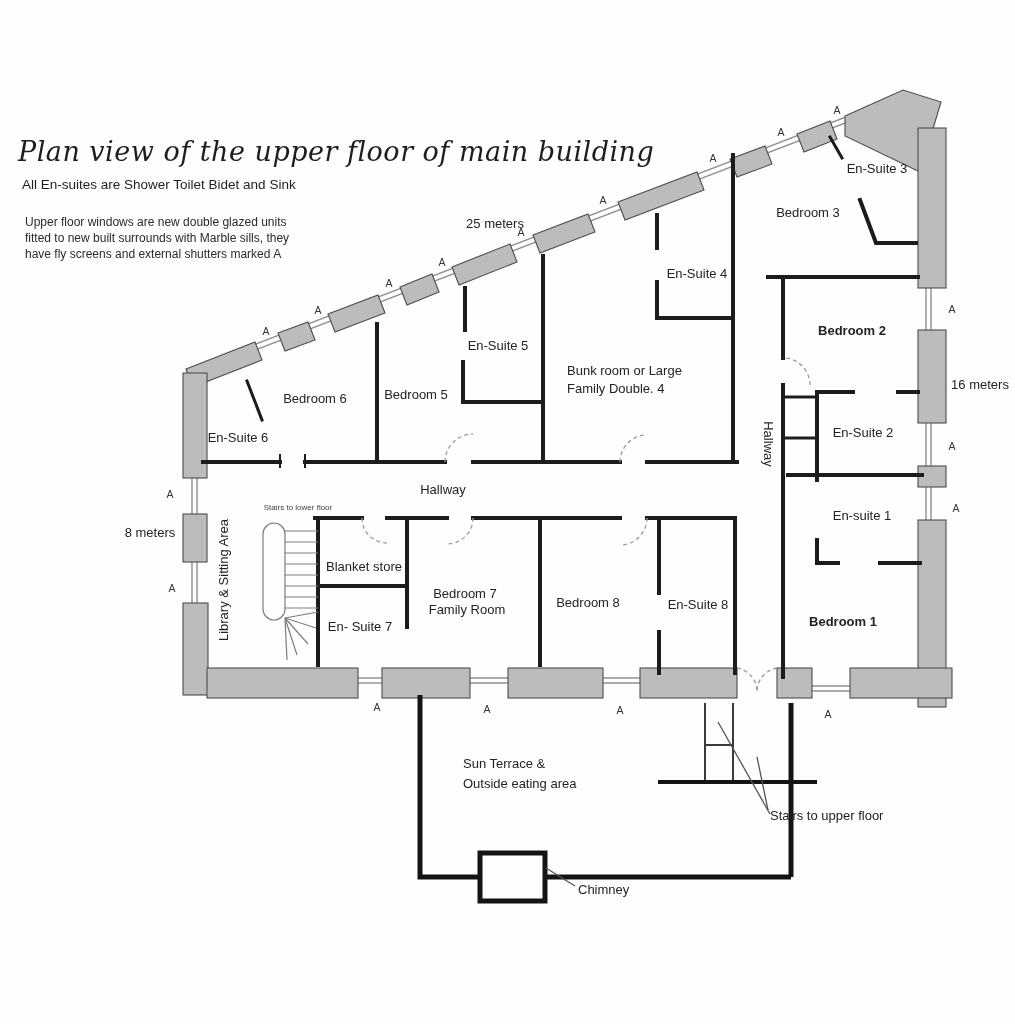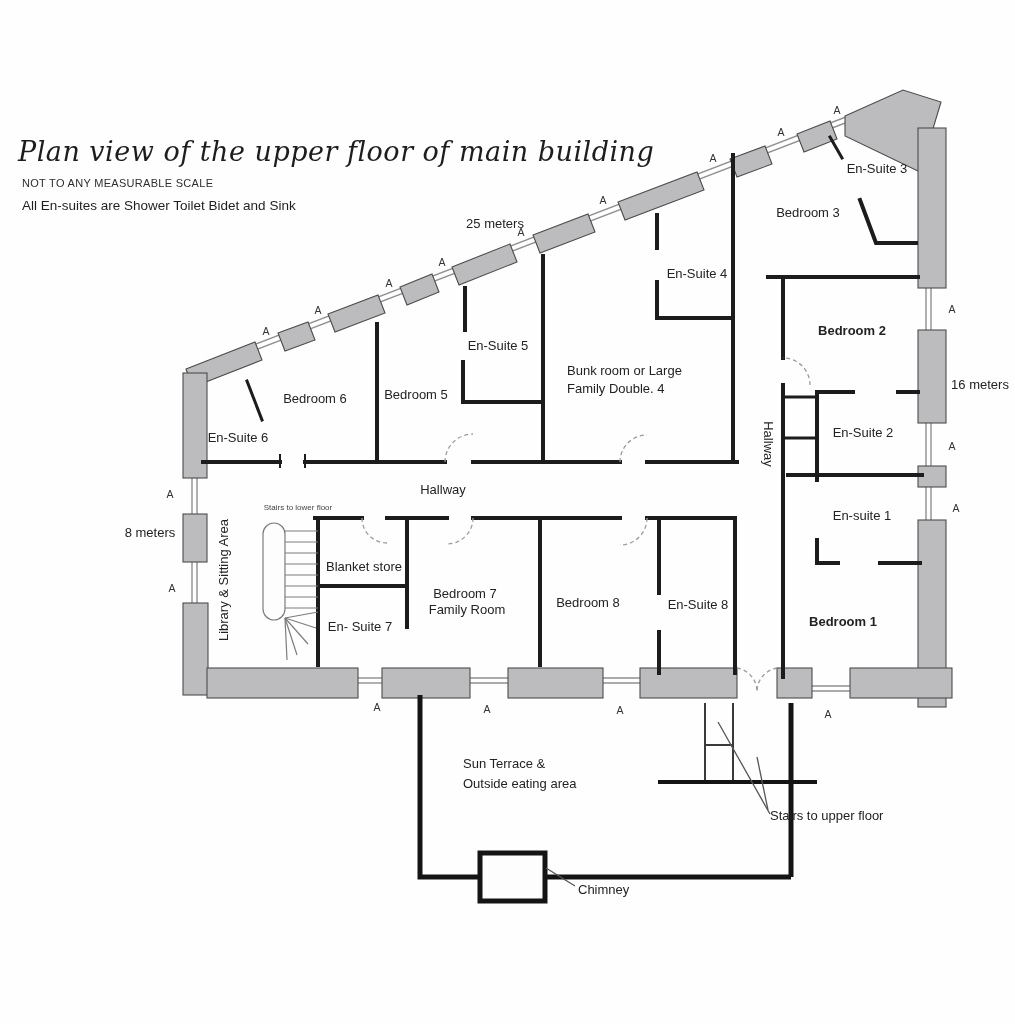--- a/index.html
+++ b/index.html
@@ -36,22 +36,26 @@
   .leader{stroke:#555;stroke-width:1.3;fill:none;}
   .chimneybox{fill:#fdfdfd;stroke:#141414;stroke-width:5;}
 </style>
 </head>
 <body>
 
 <div class="page">
 
   <div class="hdr">
     <h1 class="title">Plan view of the upper floor of main building</h1>
-    <div class="scale-note">NOT TO ANY MEASURABLE SCALE</div>
     <div class="ensuite-note">All En-suites are Shower Toilet Bidet and Sink</div>
+    <div class="window-note">
+      <span>Upper floor windows are new double glazed units</span><br>
+      <span>fitted to new built surrounds with Marble sills, they</span><br>
+      <span>have fly screens and external shutters marked A</span>
+    </div>
   </div>
 
   <svg width="1015" height="1024" viewBox="0 0 1015 1024">
 
     <g>
       <line class="glz" x1="186" y1="371" x2="903" y2="95"></line>
       <line class="glz" x1="188" y1="376" x2="905" y2="100"></line>
     </g>
 
     <g>

